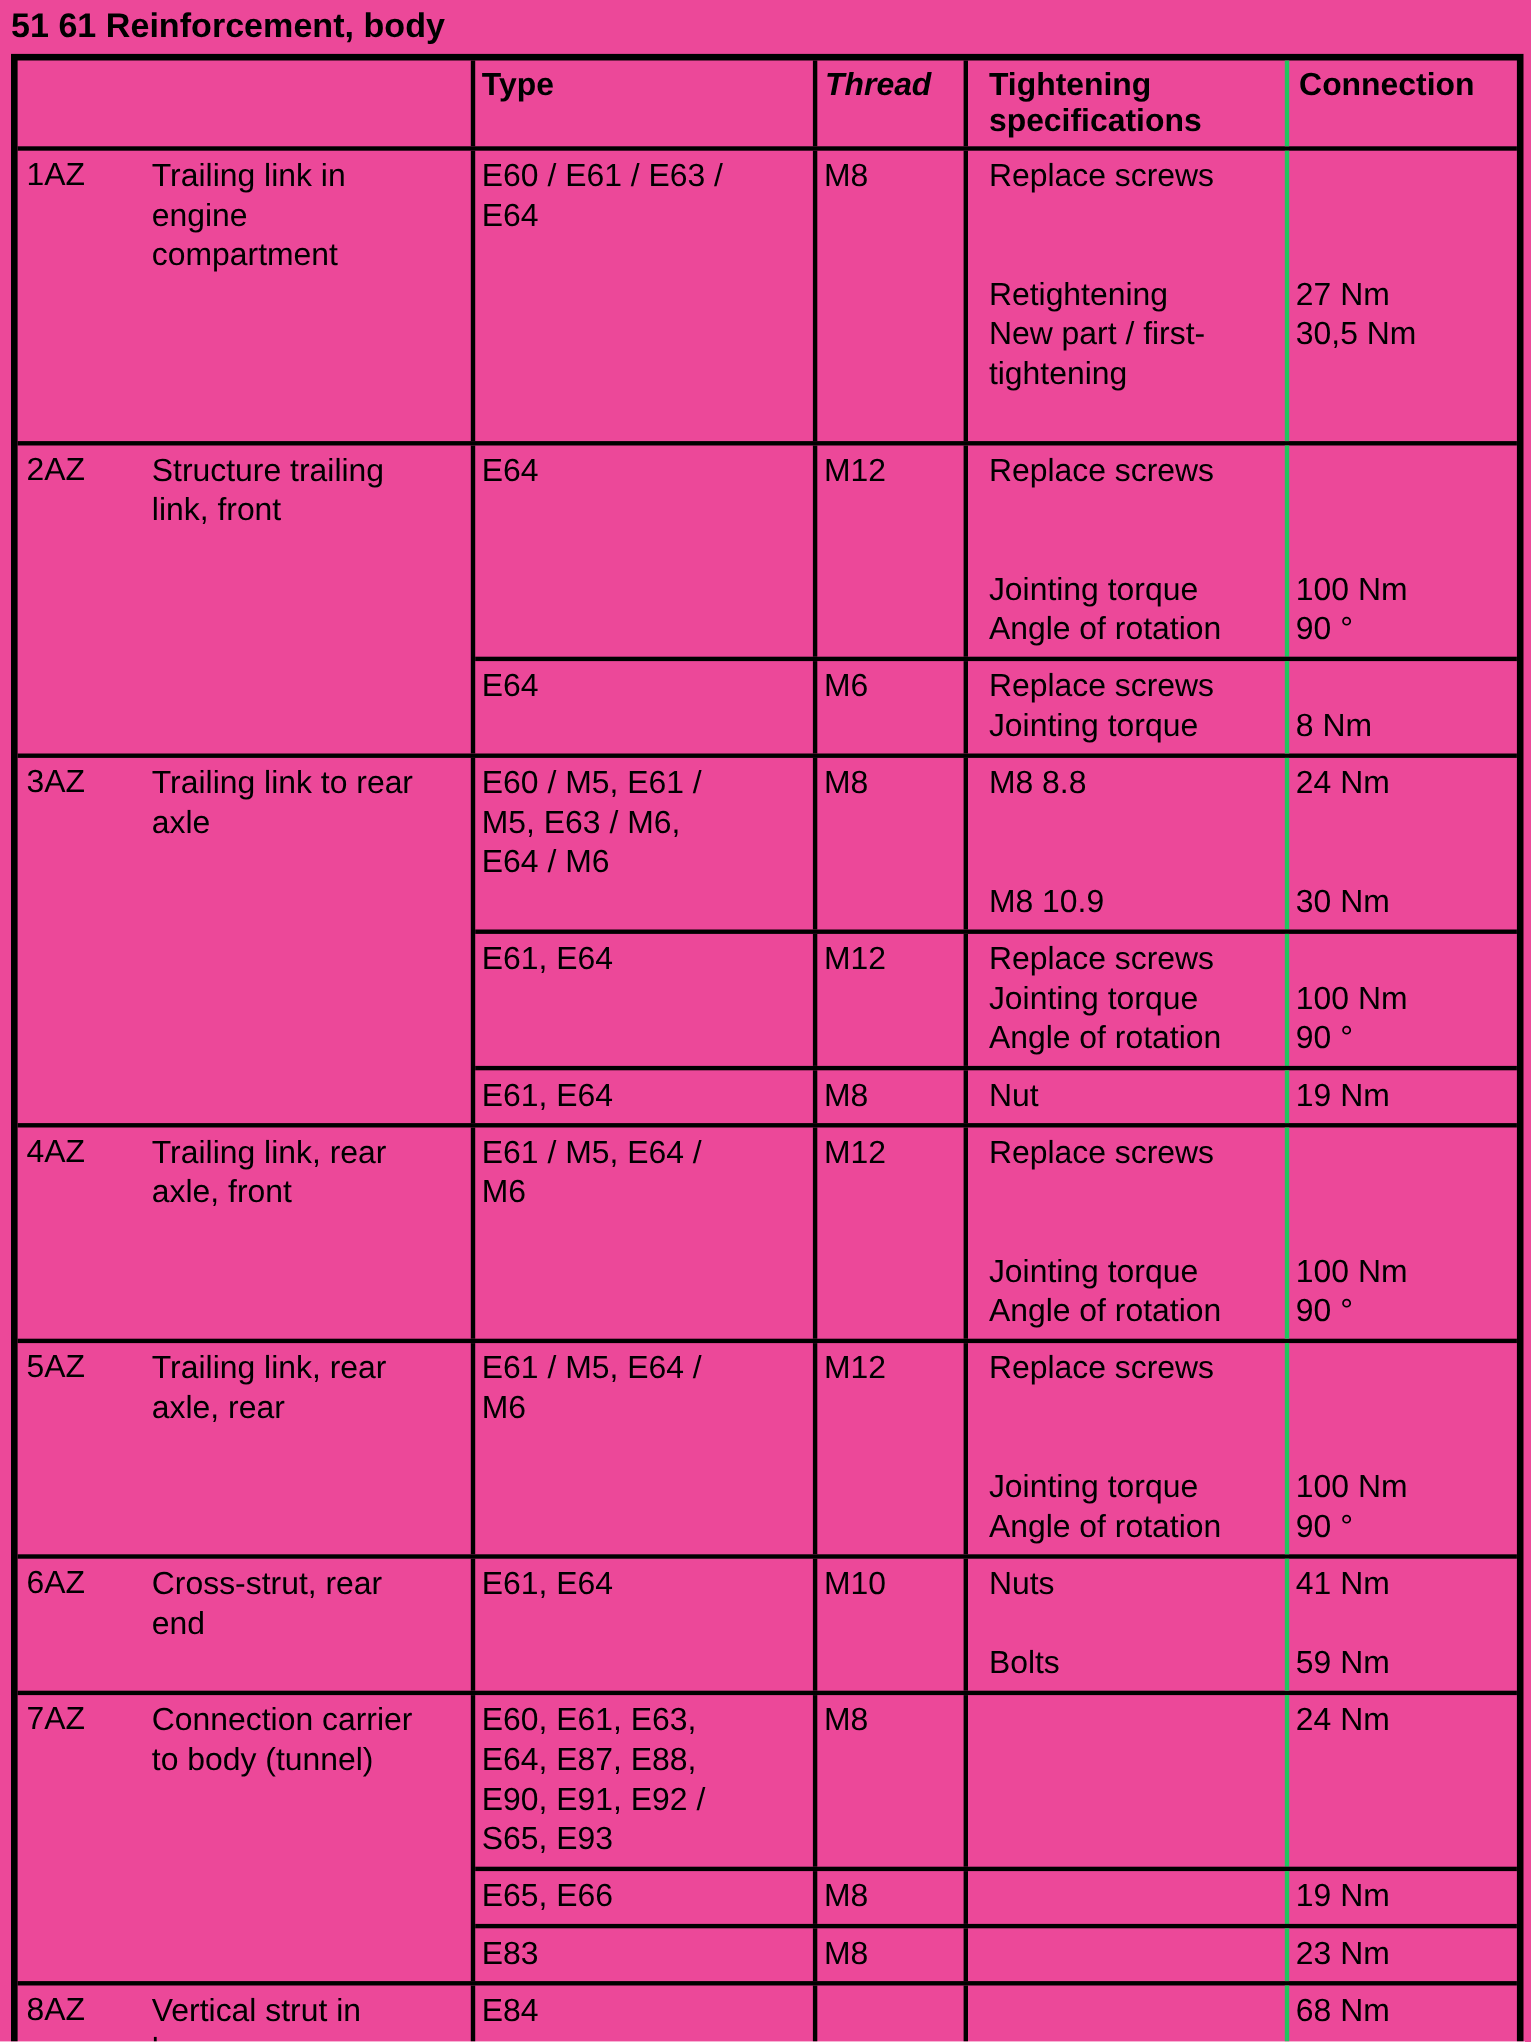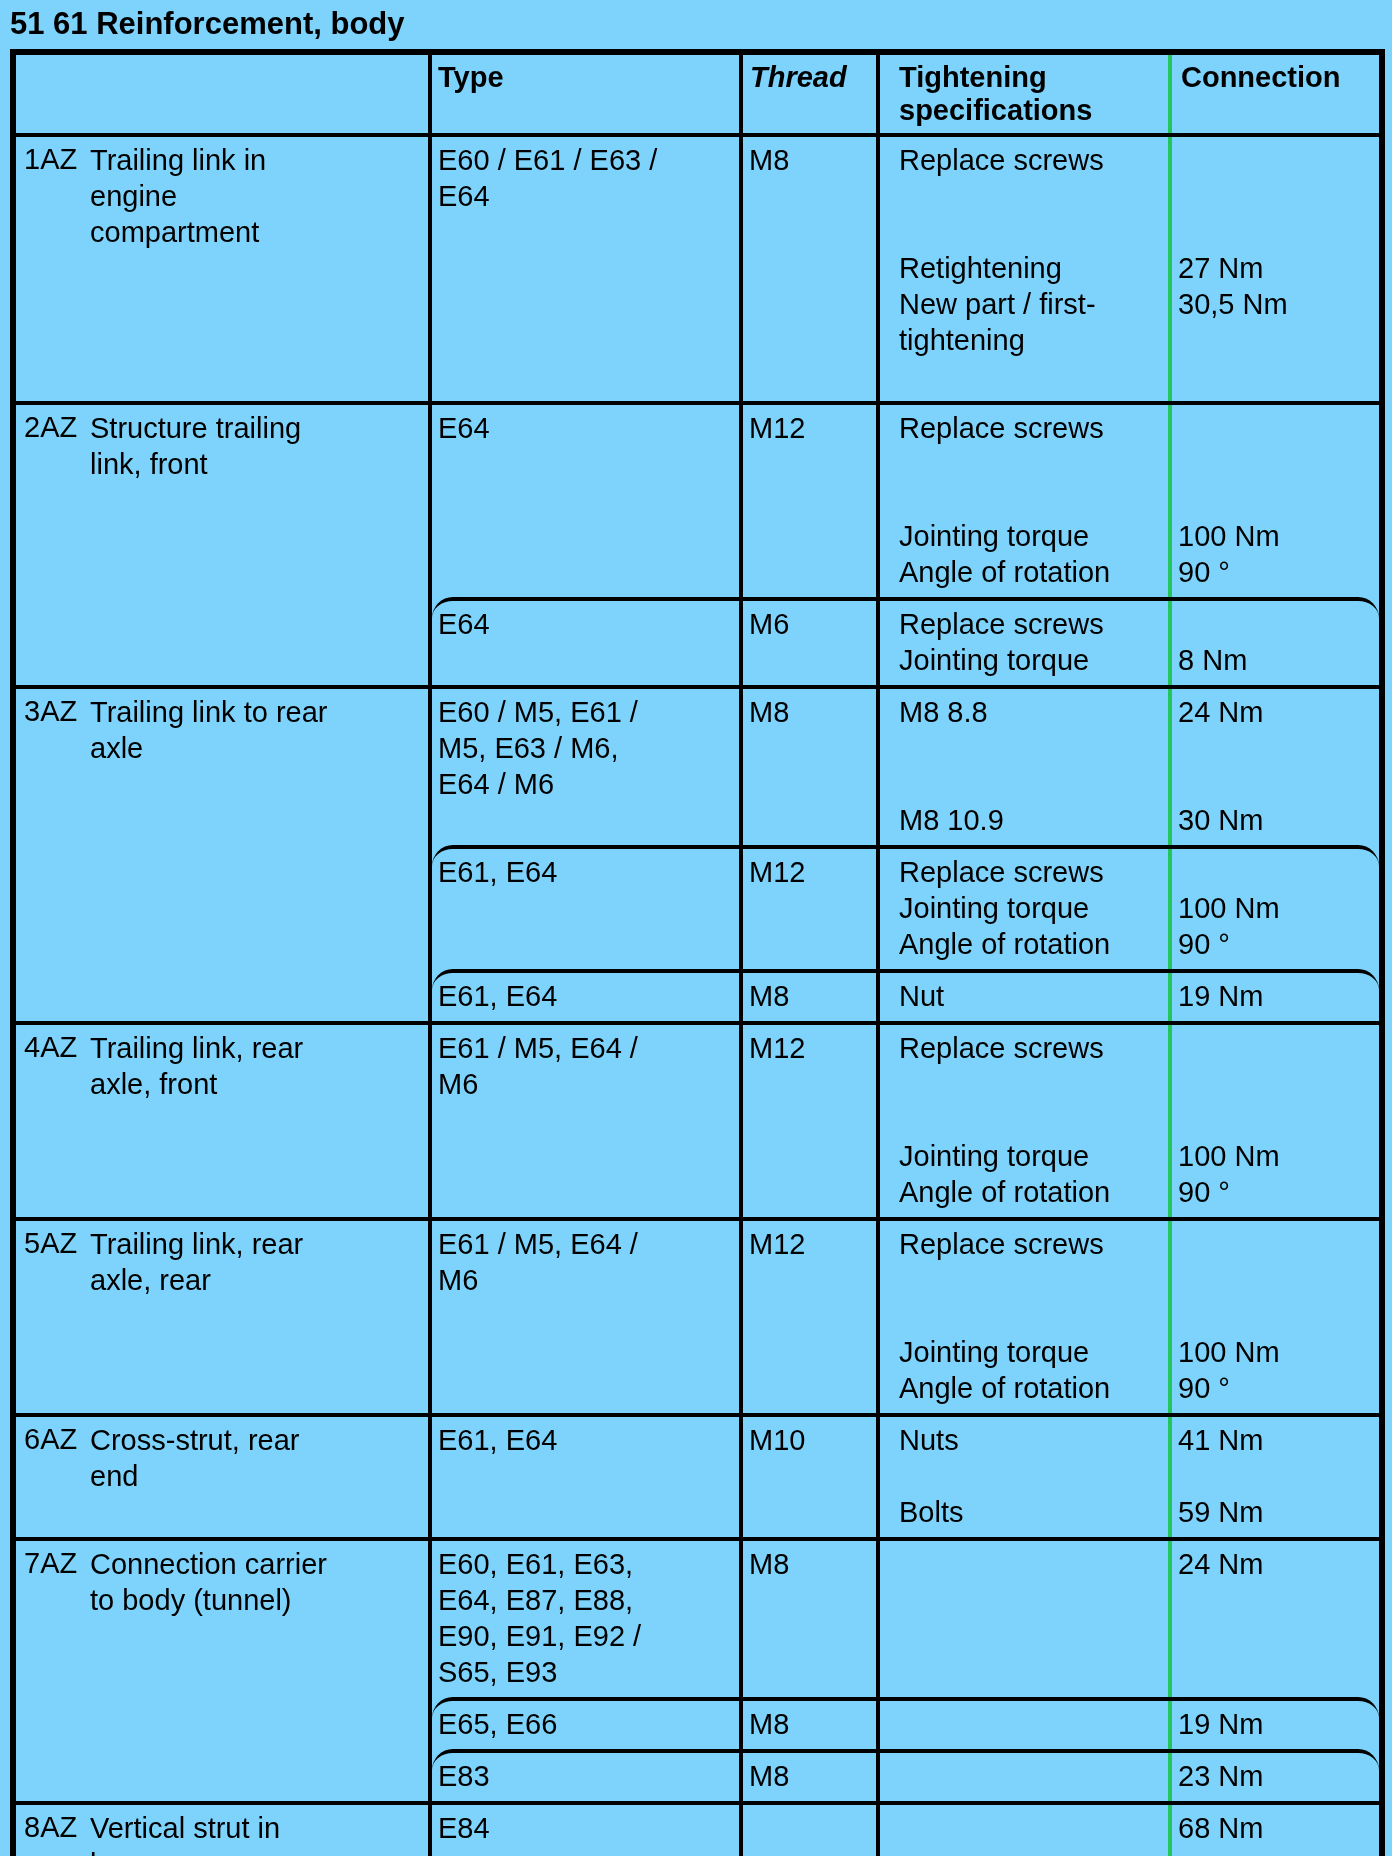--- a/index.html
+++ b/index.html
@@ -1,32 +1,32 @@
 <!DOCTYPE html>
 <html><head>
 <meta charset="utf-8">
 <style>
   html,body{margin:0;padding:0;background:#fff;color:#000;
     font-family:"Liberation Sans","DejaVu Sans",sans-serif;}
   .page{position:relative;width:1392px;height:1856px;box-sizing:border-box;
-    padding:4px 7px 0 10px;overflow:hidden;background:#7dd3fc;}
+    padding:4px 7px 0 10px;overflow:hidden;background:#ec4899;}
   .title{font-size:31px;font-weight:bold;margin:2px 0 7px 0;letter-spacing:0;}
   .tbl{width:1375px;box-sizing:border-box;border:6px solid #000;}
   
   .hrow{display:flex;border-bottom:4px solid #000;min-height:62px;justify-content:space-between;}
   .hc{font-weight:bold;}
   
   .group + .group{border-top:4px solid #000;}
   .group{display:flex;}
   .idcell{width:416px;flex:0 0 416px;box-sizing:border-box;border-right:4px solid #000;
-    display:flex;align-items:flex-start;padding:6px 4px 6px 8px;}
+    display:flex;align-items:flex-start;padding:6px 4px 6px 8px;gap:48px;}
   .rowid{width:66px;flex:0 0 66px;font-size:29px;}
   .desc{flex:1;}
   .subrows{flex:1;display:flex;flex-direction:column;}
-  .subrow{display:flex;flex:1;border-radius:21px;}
+  .subrow{display:flex;flex:1;}
   .subrow + .subrow{border-top:4px solid #000;}
   .c{box-sizing:border-box;padding:6px 4px 6px 6px;font-size:29px;}
   .c.type{width:311px;flex:0 0 311px;border-right:4px solid #000;}
   .c.thread{width:137px;flex:0 0 137px;border-right:4px solid #000;}
   .c.spec{flex:1;border-right:4px solid #22c55e;padding-left:19px;}
   .c.dim{width:207px;flex:0 0 207px;}
   .ln{height:36px;line-height:34px;white-space:pre;font-size:29px;}
   .hrow .c.spec{padding-left:19px;}
   .hrow .c.dim{padding-left:9px;}
   .hrow .c.thread{padding-left:7px;padding-right:0;font-style:italic;}

